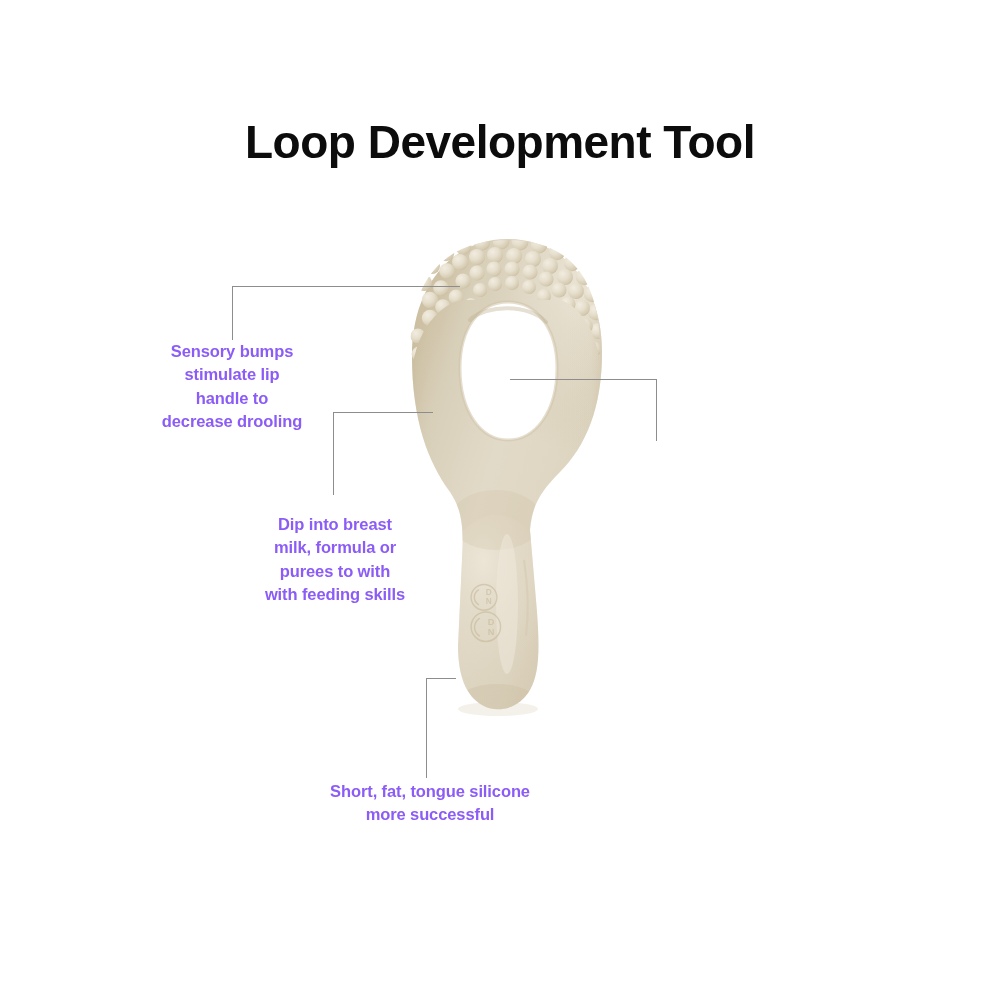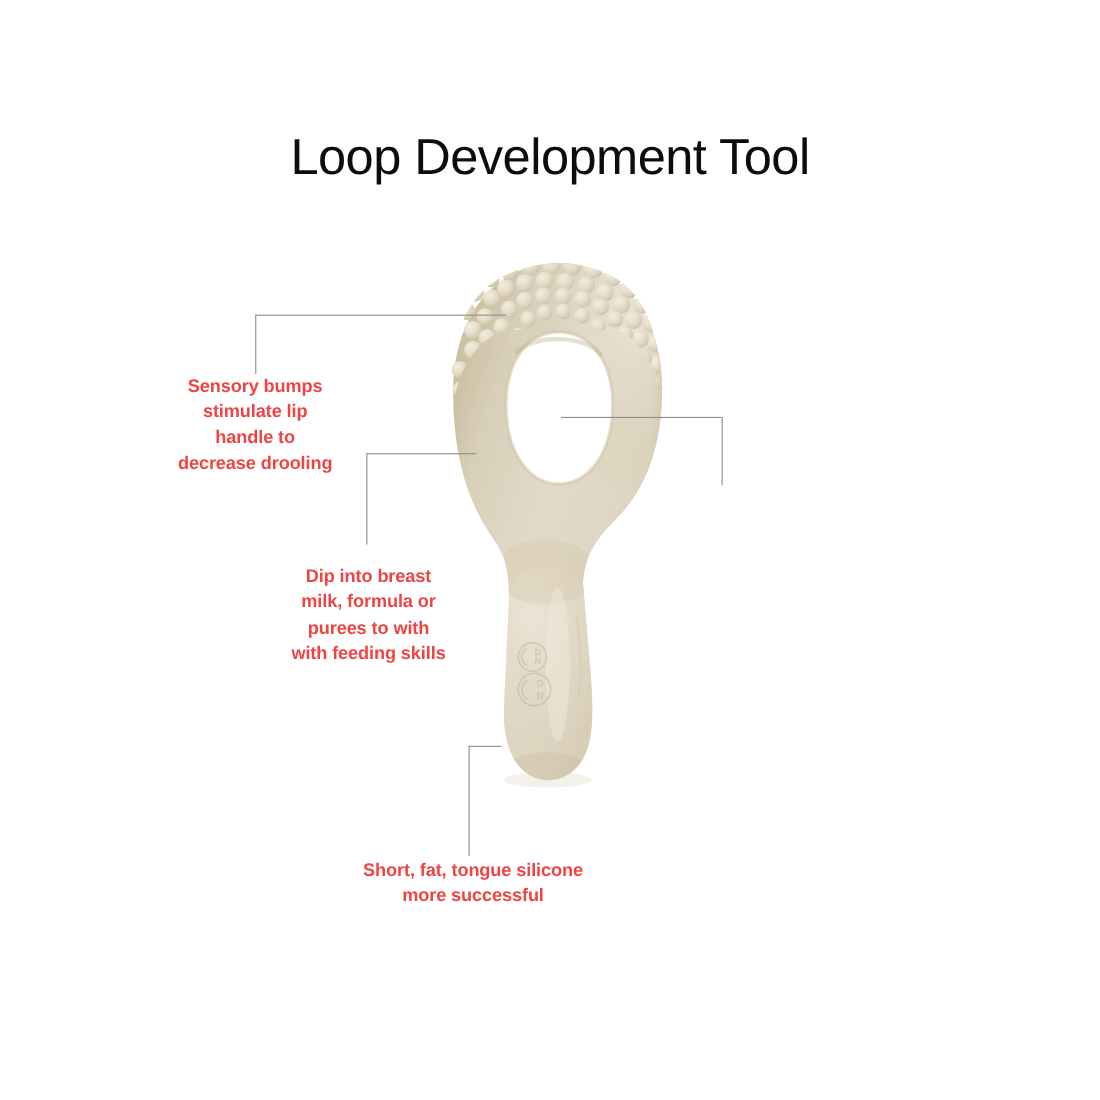--- a/index.html
+++ b/index.html
@@ -12,34 +12,34 @@
     overflow:hidden;
     position:relative;
   }
   #stage{position:absolute;inset:0;width:1000px;height:1000px;}
 
   
   #title{
     position:absolute;left:0;top:119px;width:1000px;
     text-align:center;
     font-size:46px;
-    font-weight:normal;
+    font-weight:bold;
     letter-spacing:-0.5px;
     color:#0c0c0c;
     line-height:1.0;
   }
 
   
   .callout{
     position:absolute;
     text-align:center;
     font-size:16.5px;
     font-weight:bold;
     line-height:1.42;
-    color:#ef4444;
+    color:#8b5cf6;
     letter-spacing:-0.1px;
   }
   .callout div{white-space:nowrap;}
 
   #callout-bumps{left:130px;top:340px;width:204px;}
   #callout-dip{left:238px;top:497px;width:194px;margin-top:16px;}
   #callout-opening{left:560px;top:451px;width:170px;}
   #callout-handle{left:306px;top:780px;width:248px;}
 
   

